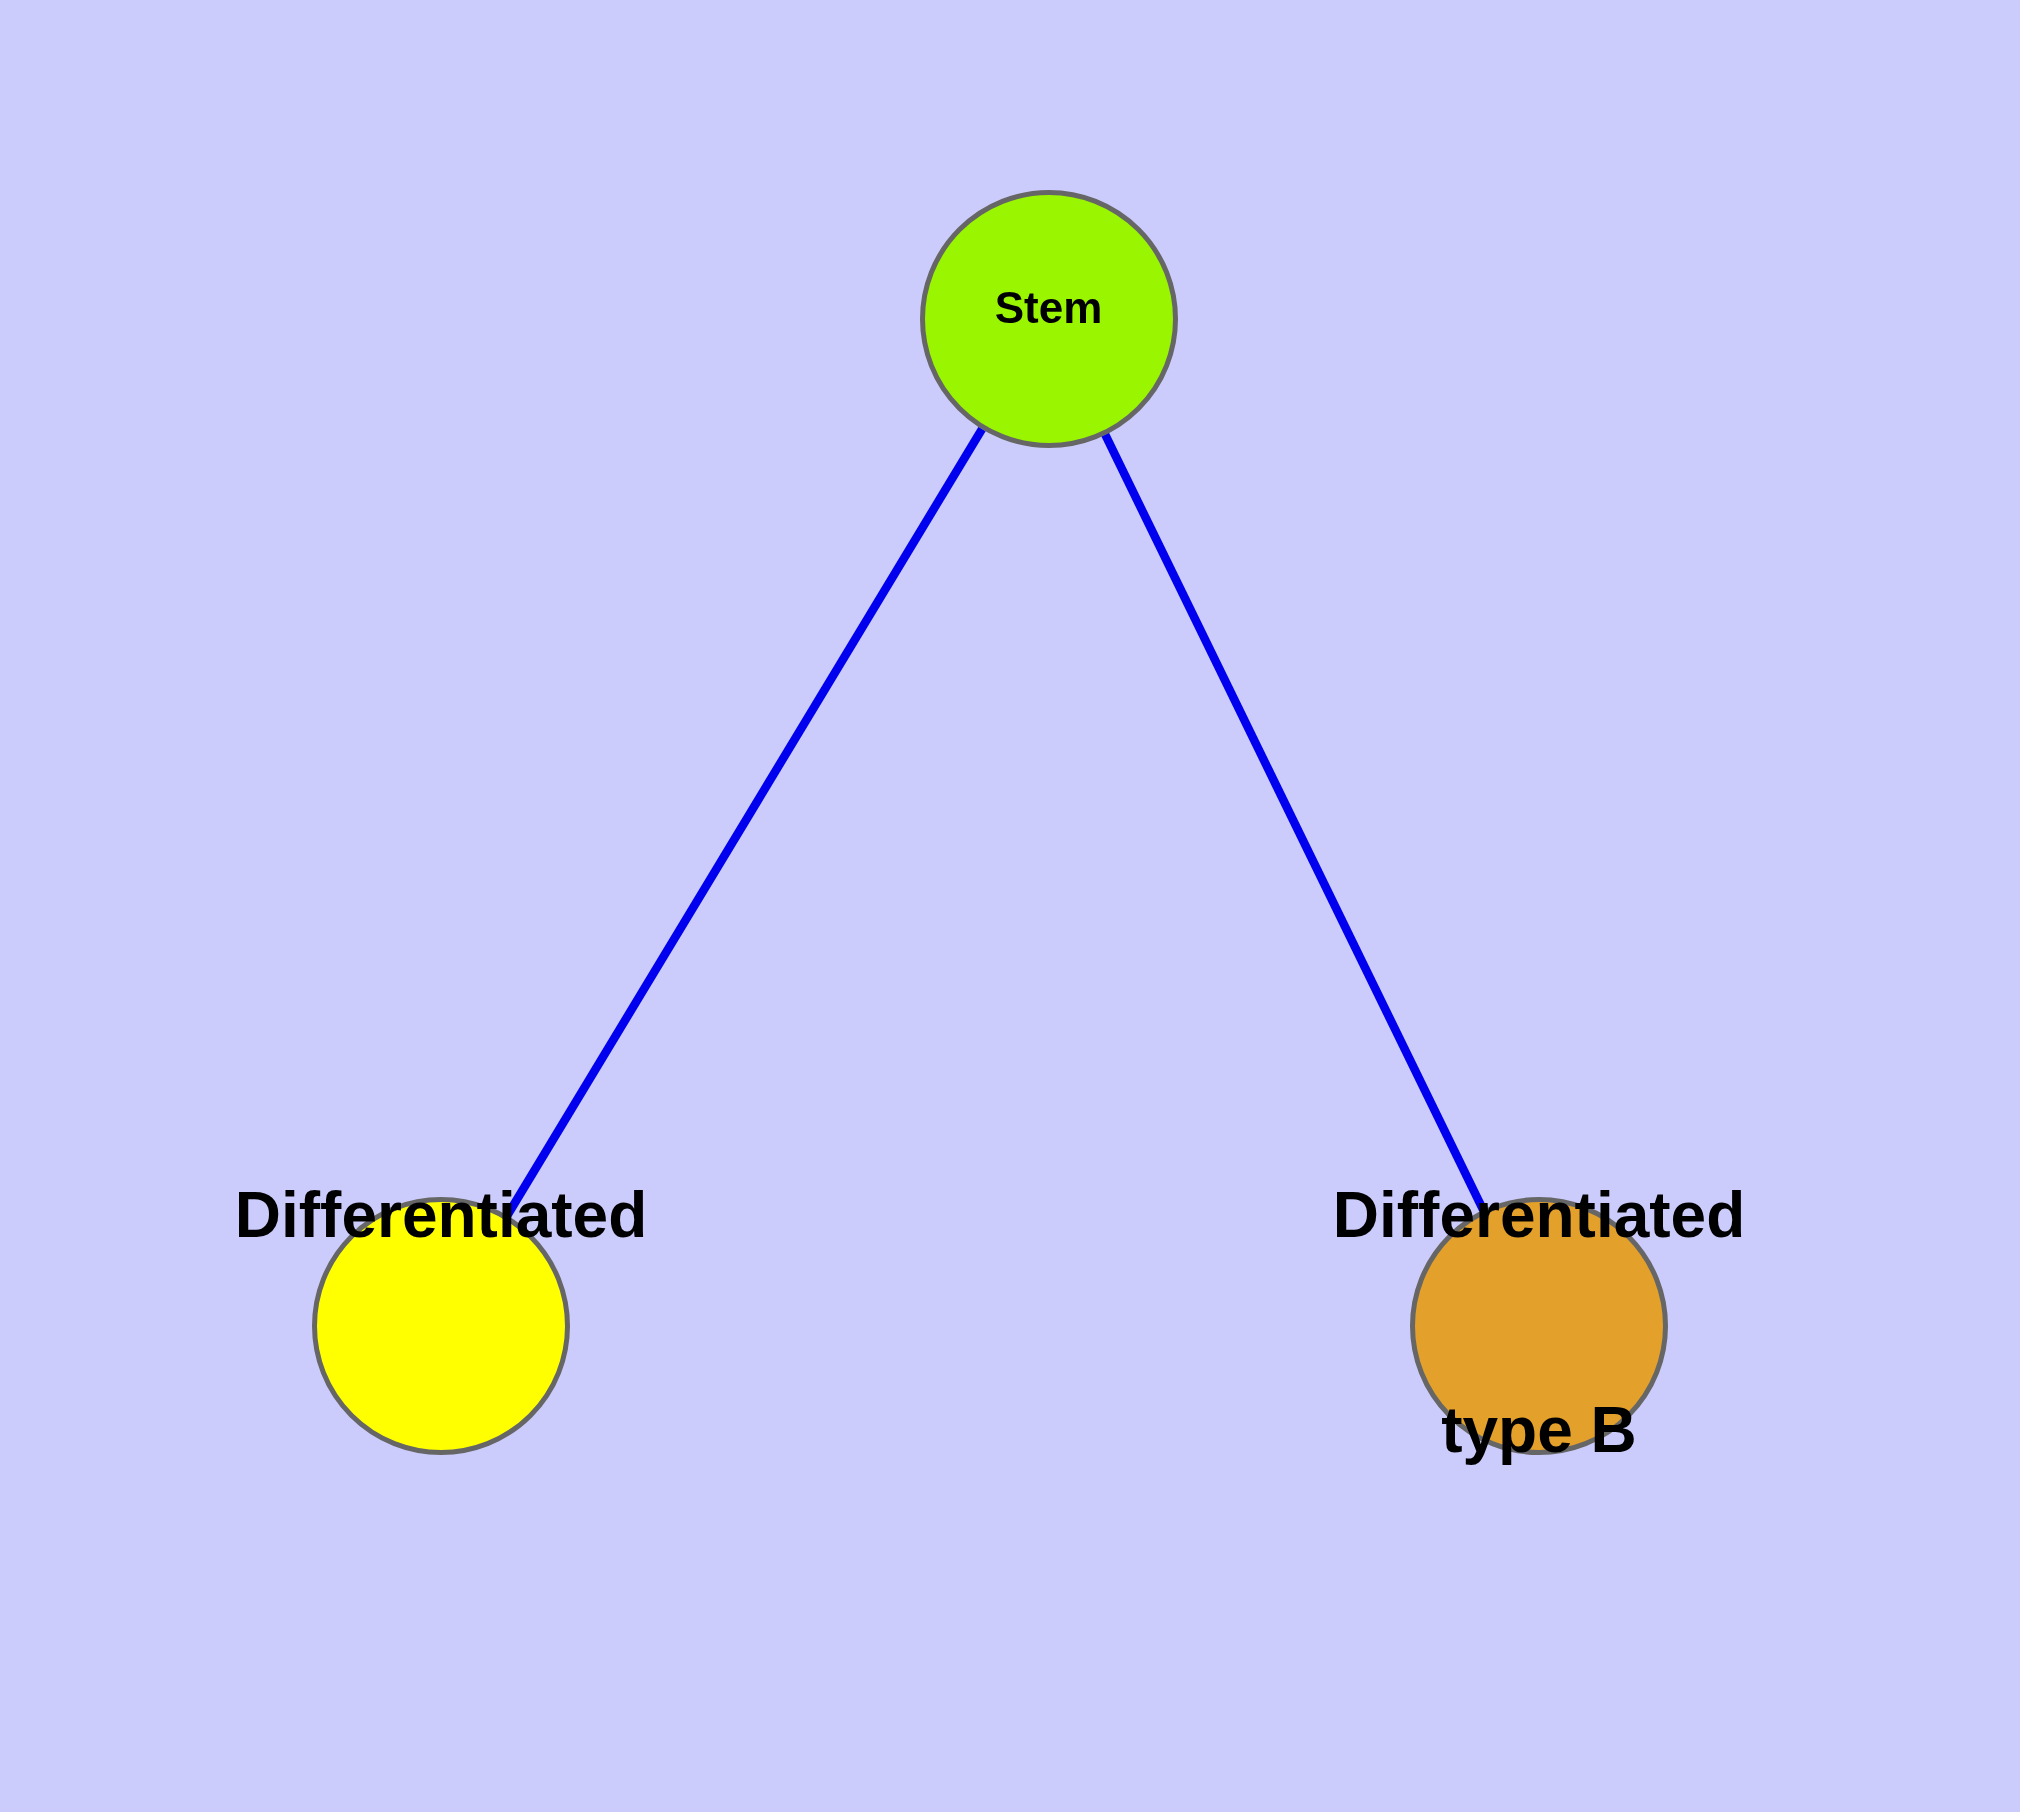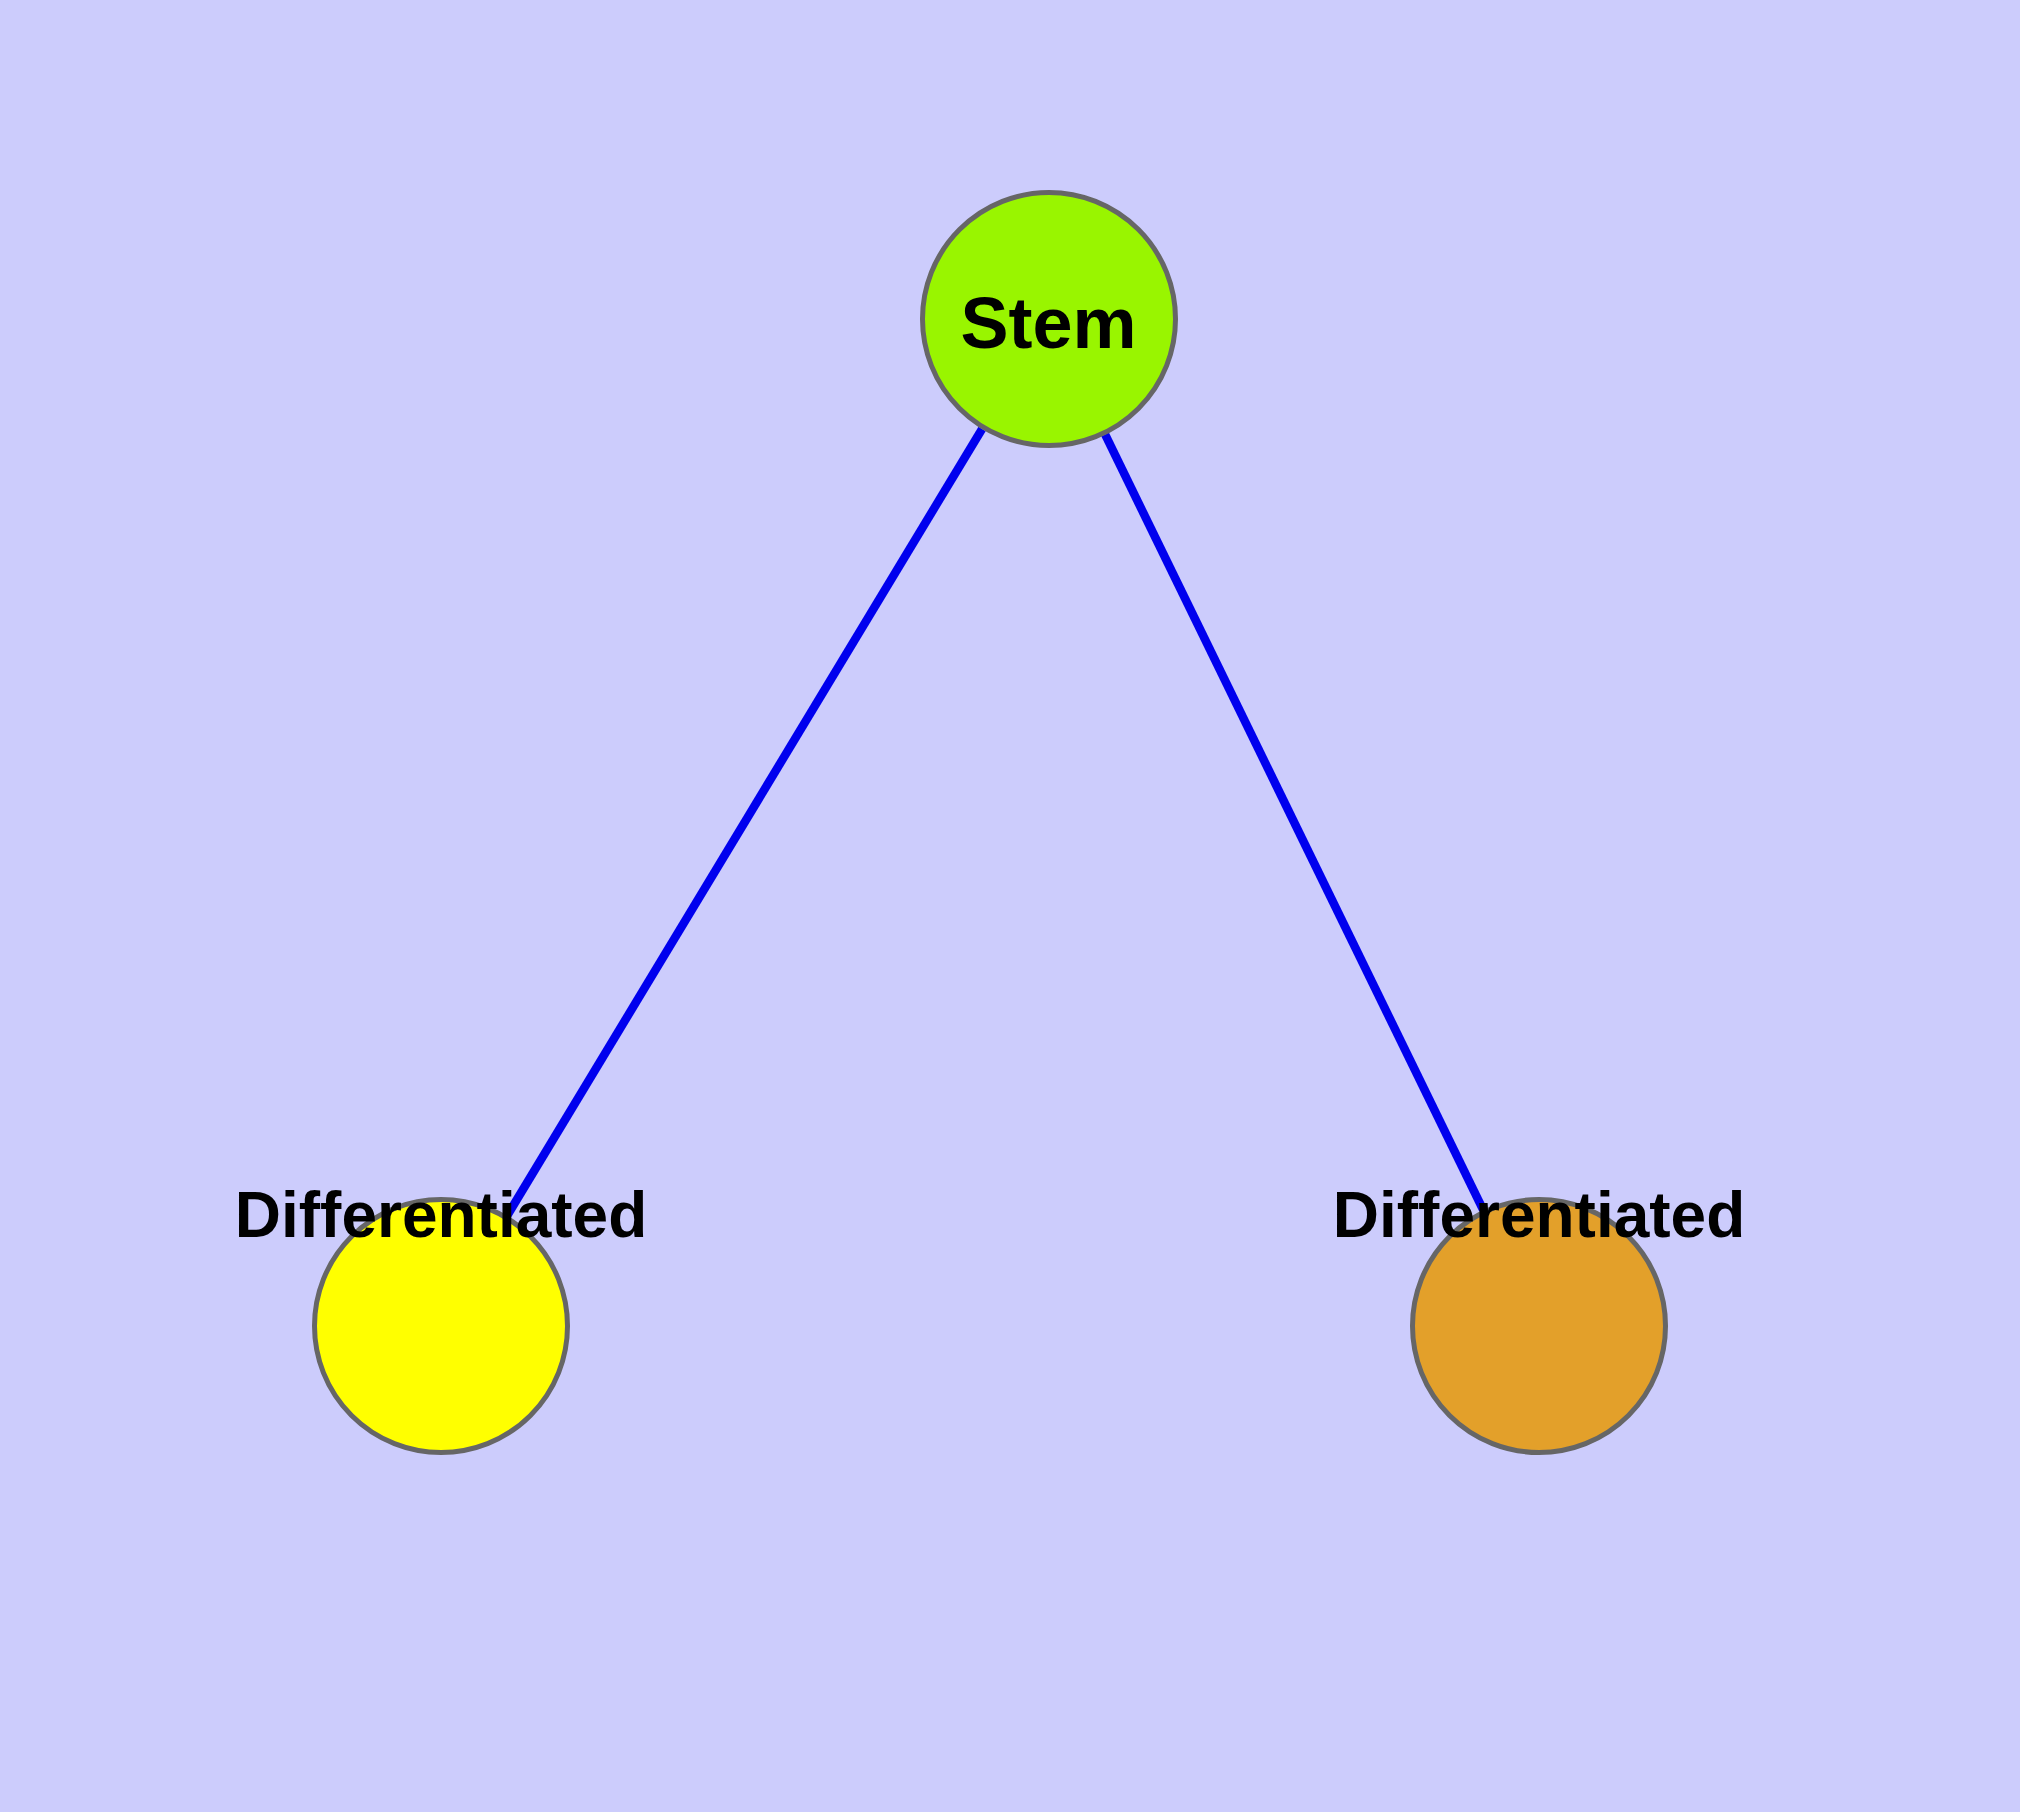--- a/index.html
+++ b/index.html
@@ -88,24 +88,25 @@
 
   <svg id="edge-layer" viewBox="0 0 2384 2138" preserveAspectRatio="none">
     <line x1="1158.4586181112104" y1="506.1355114140614" x2="598.5413818887896" y2="1433.8644885859385" stroke="#0000ee" stroke-width="10" stroke-linecap="butt"></line>
     <line x1="1303.5928019591415" y1="512.6360081648705" x2="1749.4071980408585" y2="1427.3639918351296" stroke="#0000ee" stroke-width="10" stroke-linecap="butt"></line>
   </svg>
 
   <div class="node" id="node-stem" style="left: 920px; top: 190px; width: 258px; height: 258px; background: rgb(153, 245, 0); border-color: rgb(102, 102, 102);"></div>
   <div class="node" id="node-diff-a" style="left: 312px; top: 1197px; width: 258px; height: 258px; background: rgb(255, 255, 0); border-color: rgb(102, 102, 102);"></div>
   <div class="node" id="node-diff-b" style="left: 1410px; top: 1197px; width: 258px; height: 258px; background: rgb(227, 160, 42); border-color: rgb(102, 102, 102);"></div>
 
-  <div class="node-label" id="label-stem" style="left: 794px; font-size: 72px; color: rgb(0, 0, 0); top: 283px;">Stem</div>
+  <div class="node-label" id="label-stem" style="left: 794px; font-size: 44px; color: rgb(0, 0, 0); top: 283px;">Stem</div>
 
   <div class="node-label" id="label-diff-a" style="left: 102px; font-size: 64px; color: rgb(0, 0, 0); top: 1037px;">
     <div>Differentiated</div>
   </div>
 
   <div class="node-label" id="label-diff-b" style="left: 1200px; font-size: 64px; color: rgb(0, 0, 0); top: 1037px;">
     <div>Differentiated</div>
+    <div>type B</div>
   </div>
 
 </div>
 
 
 </body></html>

